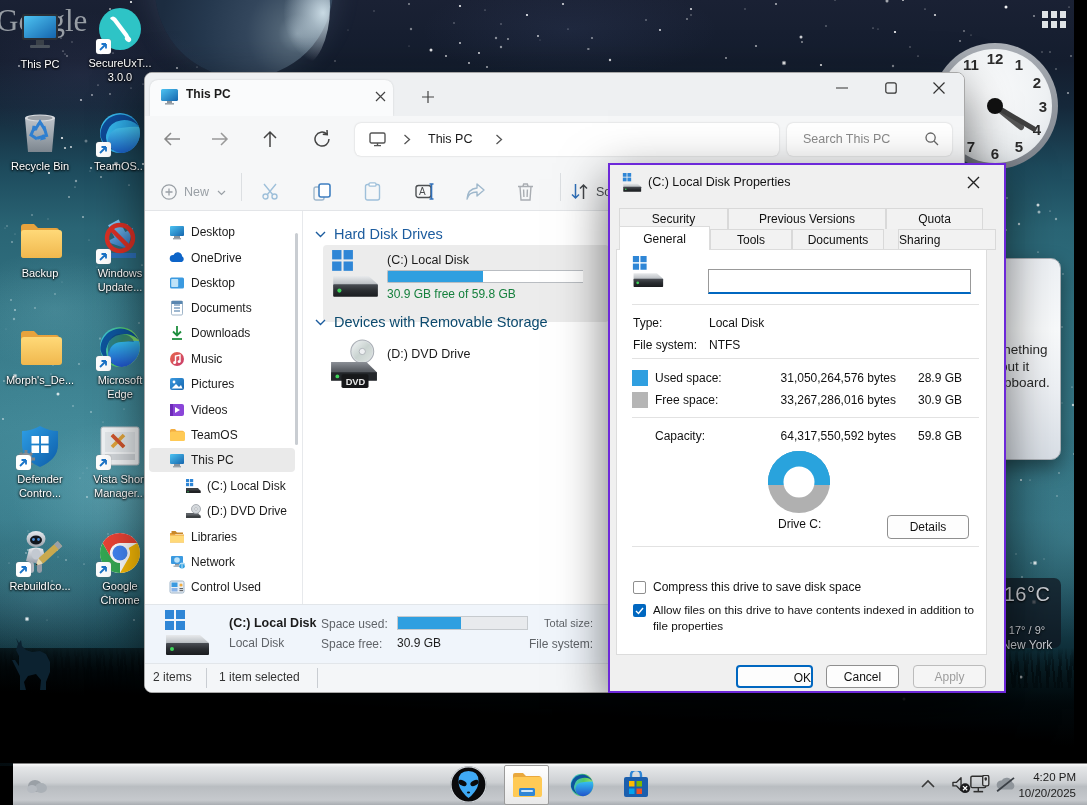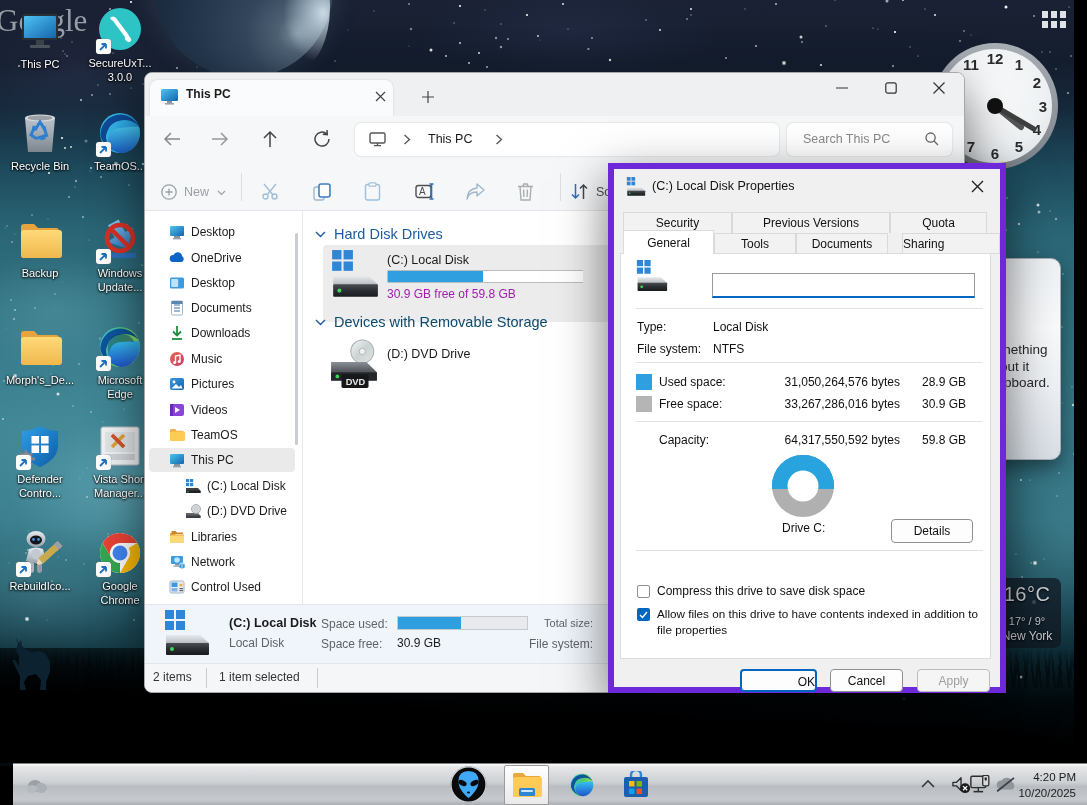--- a/index.html
+++ b/index.html
@@ -766,21 +766,21 @@
  </g>
  <g stroke="#4a4a4a" stroke-linecap="round">
   <line x1="64" y1="64" x2="90" y2="85" stroke-width="6" stroke="#555"></line>
   <line x1="64" y1="64" x2="103" y2="87" stroke-width="5" stroke="#3f3f3f"></line>
  </g>
  <circle cx="64" cy="64" r="8" fill="#111"></circle>
 </svg>
 
 <div class="abs" style="left:993px;top:578px;width:68px;height:70px;background:rgba(16,22,32,0.72);border-radius:7px;color:#c9cdd3;text-align:center;text-shadow:0 1px 2px #000">
  <div style="font-size:20px;margin-top:5px;letter-spacing:0.5px">16°C</div>
- <div style="font-size:11px;margin-top:9px">17° / 9°</div>
+ <div style="font-size:11px;margin-top:18px">17° / 9°</div>
  <div style="font-size:12px;margin-top:2px">New York</div>
 </div>
 
 <svg class="abs" style="left:1042px;top:11px" width="26" height="18" viewBox="0 0 26 18">
  <g fill="#dfe3e6">
         <rect x="0" y="0" width="6" height="7"></rect>
         <rect x="9" y="0" width="6" height="7"></rect>
         <rect x="18" y="0" width="6" height="7"></rect>
         <rect x="0" y="10" width="6" height="7"></rect>
         <rect x="9" y="10" width="6" height="7"></rect>
@@ -1024,21 +1024,21 @@
       </svg>
 <div class="abs" style="left:189px;top:153px;font-size:14.5px;color:#1c5c9e">Hard Disk Drives</div>
 <div class="abs" style="left:178px;top:172px;width:286px;height:77px;background:#ececec;border-radius:4px"></div>
 <svg class="abs" style="left:184px;top:177px" width="52" height="50" viewBox="0 0 50 48">
         <use href="#bigdrive"></use>
       </svg>
 <div class="abs" style="left:242px;top:180px;font-size:12.5px;color:#1b1b1b">(C:) Local Disk</div>
 <div class="abs" style="left:242px;top:197px;width:196px;height:13px;background:#fff;border:1px solid #b9bdc2;border-radius:2px 0 0 2px;border-right:none">
         <div style="width:95px;height:100%;background:#2f9fe0"></div>
       </div>
-<div class="abs" style="left:242px;top:214px;font-size:12px;color:#a21caf">30.9 GB free of 59.8 GB</div>
+<div class="abs" style="left:242px;top:214px;font-size:12px;color:#15803d">30.9 GB free of 59.8 GB</div>
 <svg class="abs" style="left:170px;top:245px" width="11" height="8" viewBox="0 0 11 8">
         <path d="M1 2 L5.5 6.5 L10 2" fill="none" stroke="#1c5c9e" stroke-width="1.4"></path>
       </svg>
 <div class="abs" style="left:189px;top:241px;font-size:14.5px;color:#0c4a6e">Devices with Removable Storage</div>
 <svg class="abs" style="left:184px;top:266px" width="52" height="52" viewBox="0 0 50 50">
   <circle cx="32" cy="12" r="11" fill="#dde1e5" stroke="#a9aeb4" stroke-width="1"></circle>
   <circle cx="32" cy="12" r="10" fill="url(#discg)"></circle>
   <circle cx="32" cy="12" r="3" fill="#eef0f2" stroke="#a9aeb4" stroke-width="0.8"></circle>
   <path d="M2 22 L36 22 L46 32 L46 40 L2 40z" fill="url(#drvg)"></path>
   <rect x="2" y="32" width="44" height="8" fill="#23262a"></rect>
@@ -1083,21 +1083,21 @@
  <div class="abs" style="left:172px;top:595px;width:1px;height:20px;background:#c9cdd2"></div>
 </div>
 
 <div class="abs" style="left:880px;top:258px;width:181px;height:202px;z-index:7;background:linear-gradient(180deg,#eef1f5 0%,#f8fafb 35%,#edf0f4 65%,#d9dfe6 100%);border:1px solid #a9aeb4;border-radius:10px;box-shadow:0 8px 20px rgba(0,0,0,0.45)">
  <div style="position:absolute;left:106px;top:64px;width:15px;height:15px;background:#1a7ad4;border-radius:50%;color:#fff;font-size:11px;font-weight:bold;text-align:center;line-height:15px">i</div>
  <div style="position:absolute;left:111px;top:83px;font-size:13.5px;color:#2a2a2a">omething</div>
  <div style="position:absolute;left:104px;top:100px;font-size:13.5px;color:#2a2a2a">to put it</div>
  <div style="position:absolute;left:99px;top:116px;font-size:13.5px;color:#2a2a2a">e clipboard.</div>
 </div>
 
-<div class="abs" id="dlg" style="left:608px;top:163px;width:398px;height:530px;z-index:10;background:#f0f0f0;border:6px solid #6d28d9;box-shadow:0 16px 46px rgba(0,0,0,0.55);font-size:12px;color:#111">
+<div class="abs" id="dlg" style="left:608px;top:163px;width:398px;height:530px;z-index:10;background:#f0f0f0;border:2px solid #6d28d9;box-shadow:0 16px 46px rgba(0,0,0,0.55);font-size:12px;color:#111">
  <svg class="abs" style="left:11px;top:8px" width="22" height="20" viewBox="0 0 50 48">
         <use href="#bigdrive"></use>
       </svg>
  <div class="abs" style="left:38px;top:10px;font-size:12.5px">(C:) Local Disk Properties</div>
  <svg class="abs" style="left:357px;top:11px" width="13" height="13" viewBox="0 0 13 13">
         <path d="M1 1 L12 12 M12 1 L1 12" stroke="#222" stroke-width="1.4"></path>
       </svg>
 
  <div class="abs" style="left:9px;top:43px;width:109px;height:21px;background:#f2f2f2;border:1px solid #d9d9d9;border-bottom:none;text-align:center;line-height:21px">Security</div>
  <div class="abs" style="left:118px;top:43px;width:158px;height:21px;background:#f2f2f2;border:1px solid #d9d9d9;border-bottom:none;text-align:center;line-height:21px">Previous Versions</div>

